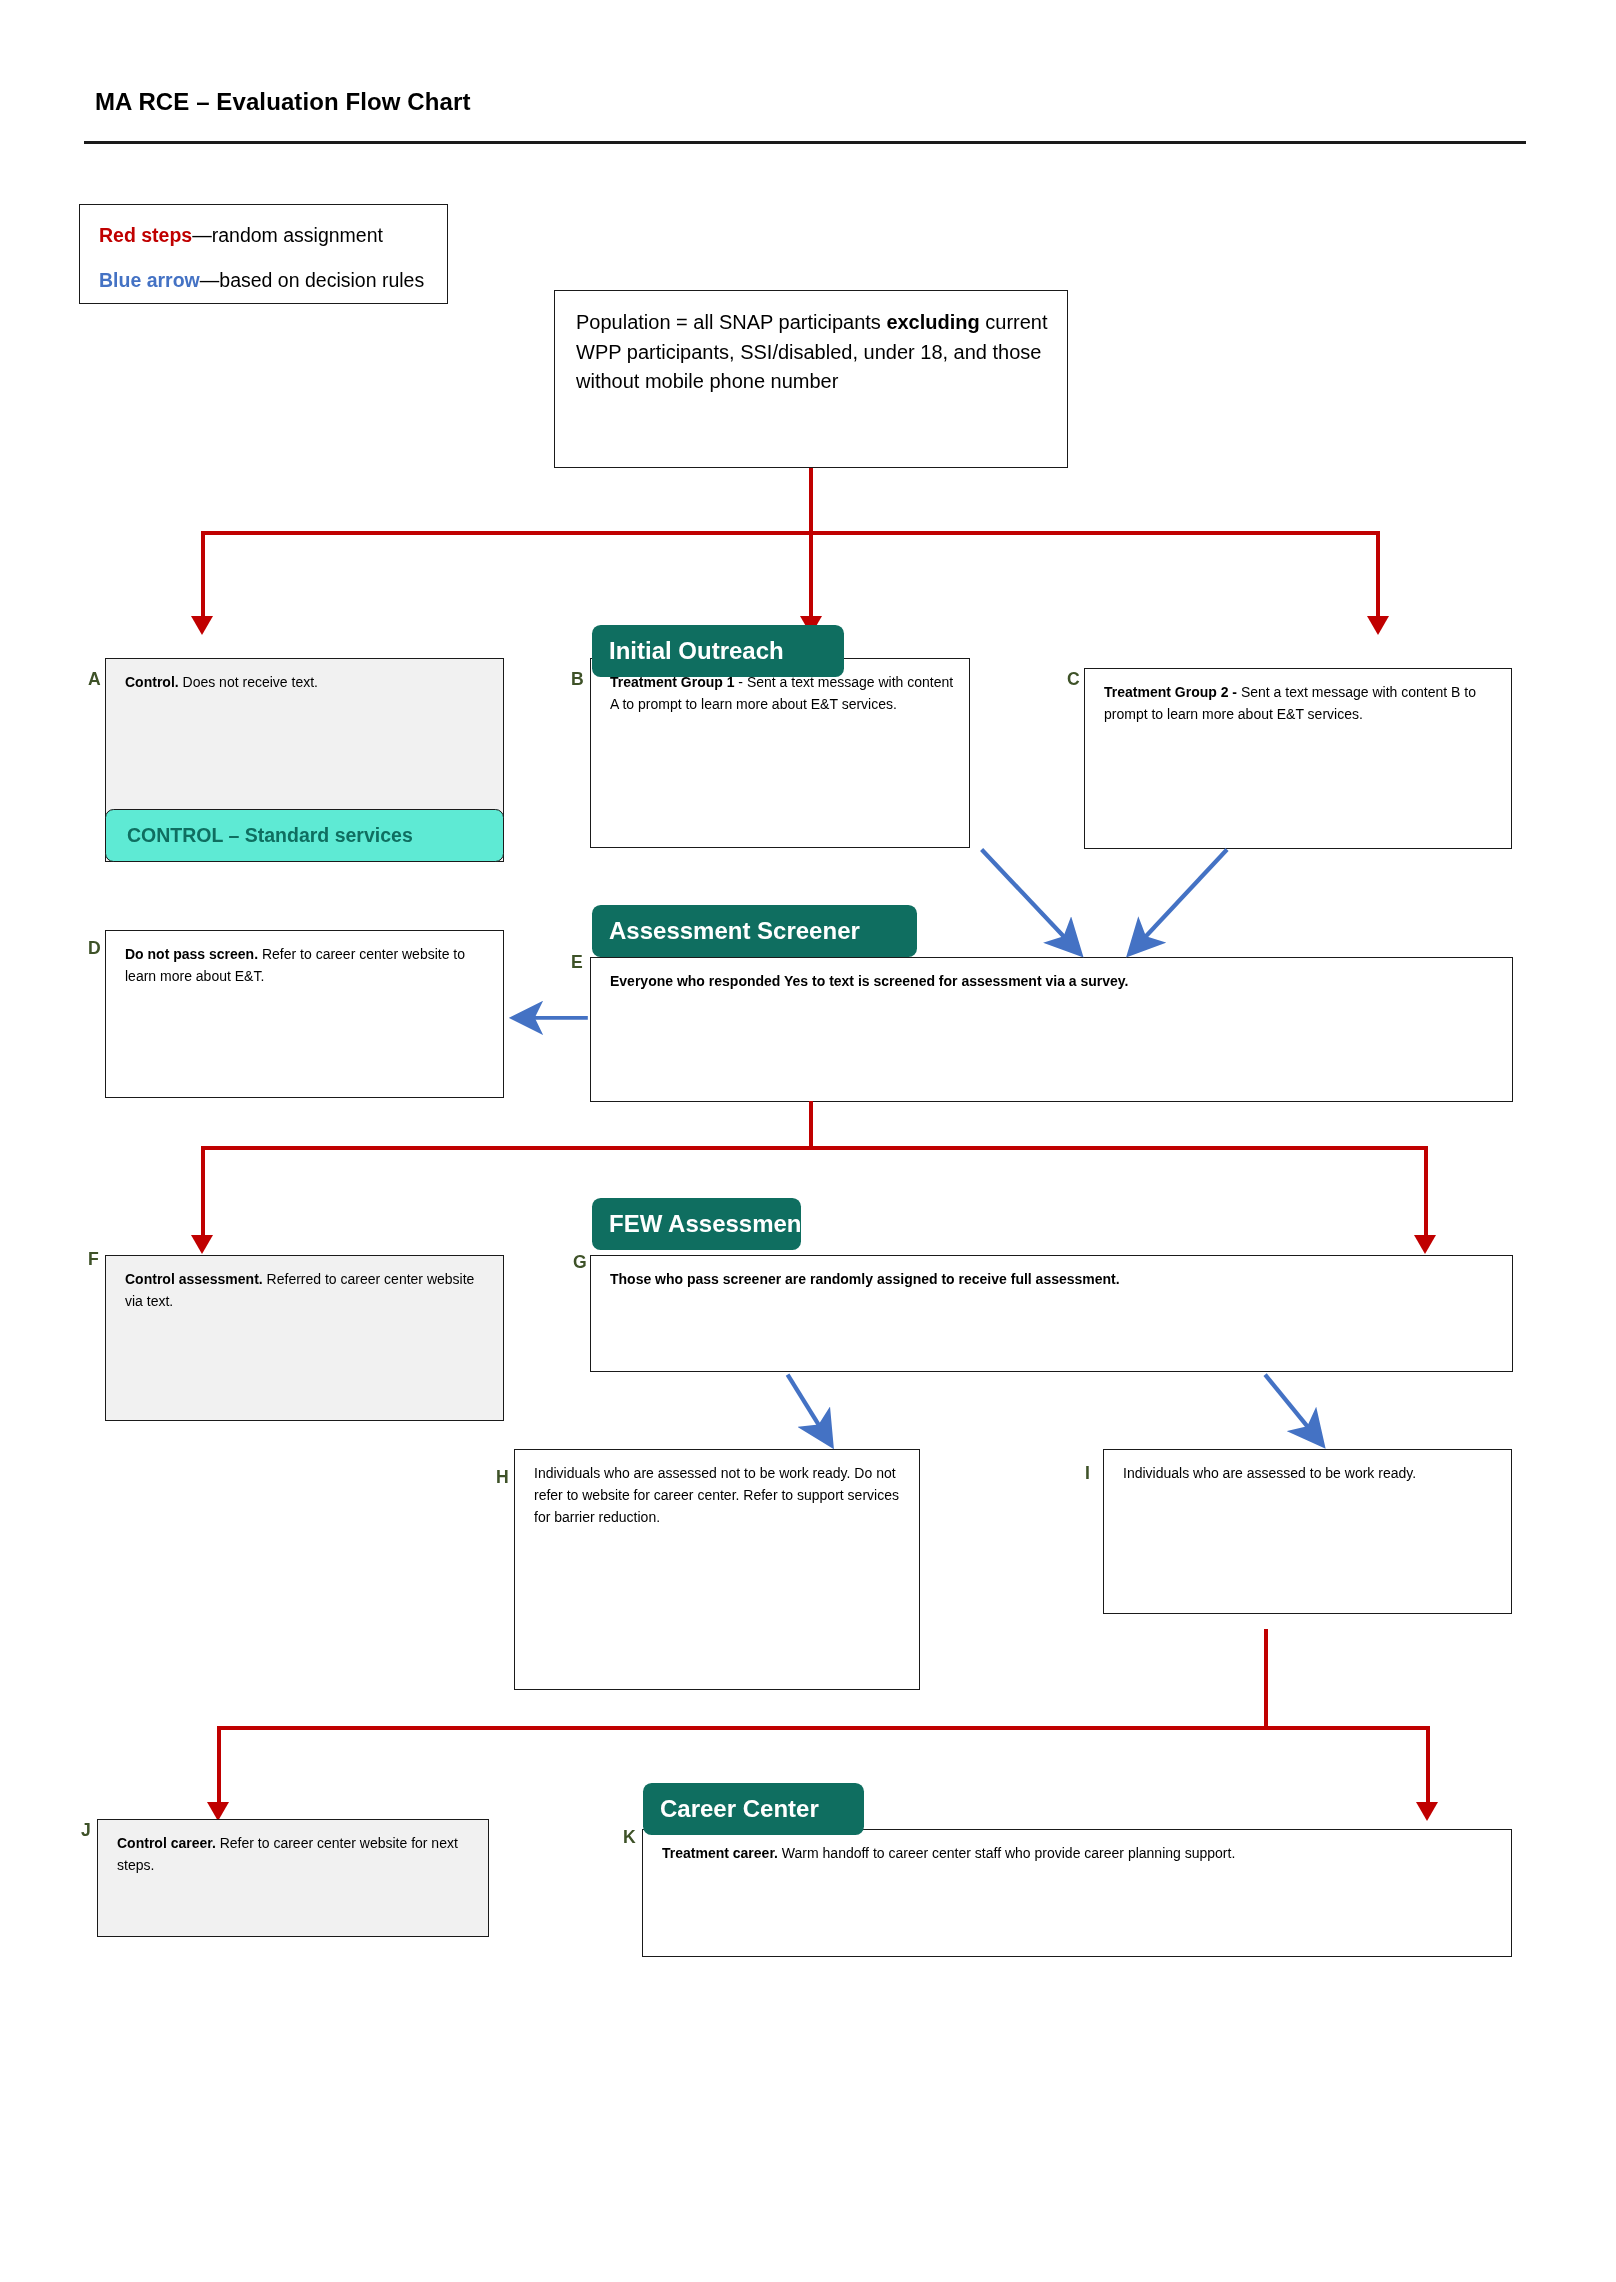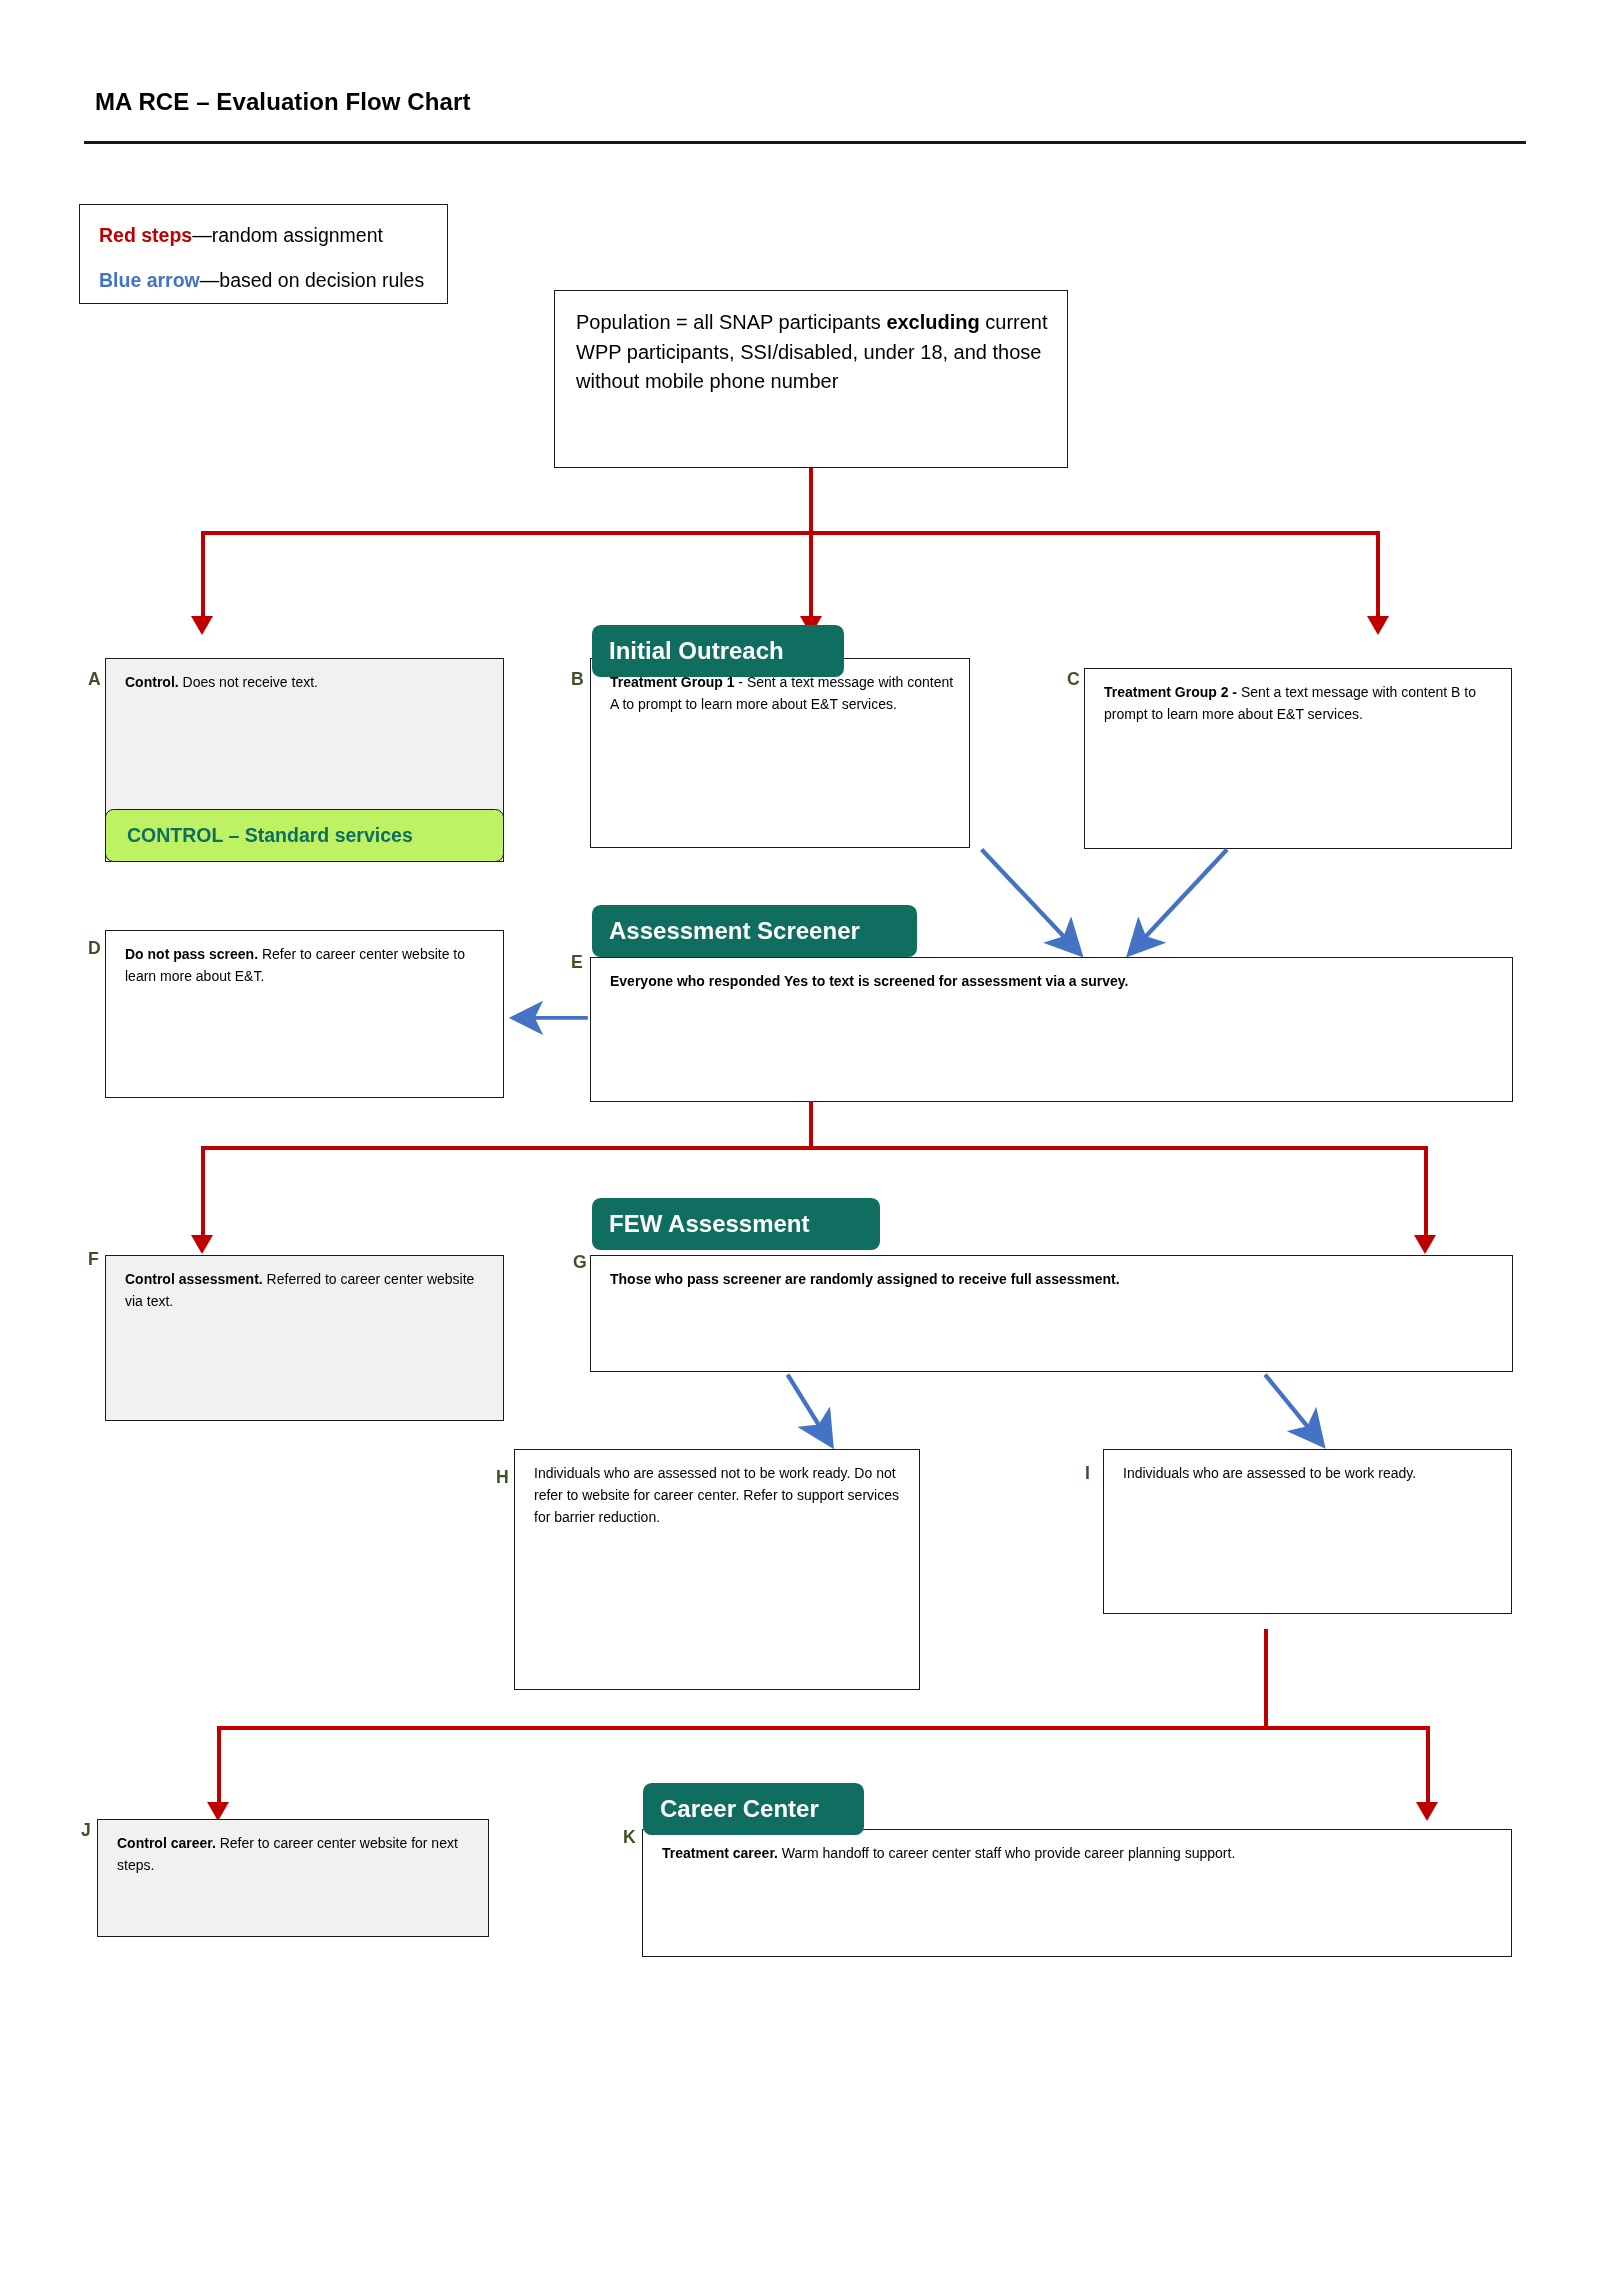--- a/index.html
+++ b/index.html
@@ -117,21 +117,21 @@
     white-space: nowrap;
     z-index: 6;
   }
 
   
   #control-sub {
     position: absolute;
     box-sizing: border-box;
     border: 1.9px solid #1a1a1a;
     border-radius: 8.6px;
-    background: #bef264;
+    background: #5eead4;
     display: flex;
     align-items: center;
     padding-left: 21px;
     z-index: 5;
   }
   #control-sub span {
     font-size: 19.5px;
     font-weight: bold;
     color: #0f6e60;
     white-space: nowrap;
@@ -226,21 +226,21 @@
   <div class="v-red" style="left:201px; top:1146px; height:93px;"></div>
   <div class="arrow-red-down" style="left:191px; top:1235px;"></div>
   <div class="v-red" style="left:1424px; top:1146px; height:93px;"></div>
   <div class="arrow-red-down" style="left:1414px; top:1235px;"></div>
 
   <div class="tag" style="left:88px; top:1251px;">F</div>
   <div id="box-f" class="box gray" style="left:105px; top:1255px; width:399px; height:166px;">
     <div class="box-text"><b>Control assessment.</b> Referred to career center website via text.</div>
   </div>
 
-  <div class="pill" style="left:592px; top:1198px; width:288px; height:52px;">
+  <div class="pill" style="left:592px; top:1198px; width:209px; height:52px;">
     <span>FEW Assessment</span>
   </div>
   <div class="tag" style="left:573px; top:1254px;">G</div>
   <div id="box-g" class="box" style="left:590px; top:1255px; width:923px; height:117px;">
     <div class="box-text bold">Those who pass screener are randomly assigned to receive full assessment.</div>
   </div>
 
   <div class="tag" style="left:496px; top:1469px;">H</div>
   <div id="box-h" class="box" style="left:514px; top:1449px; width:406px; height:241px;">
     <div class="box-text">Individuals who are assessed not to be work ready. Do not refer to website for career center. Refer to support services for barrier reduction.</div>

